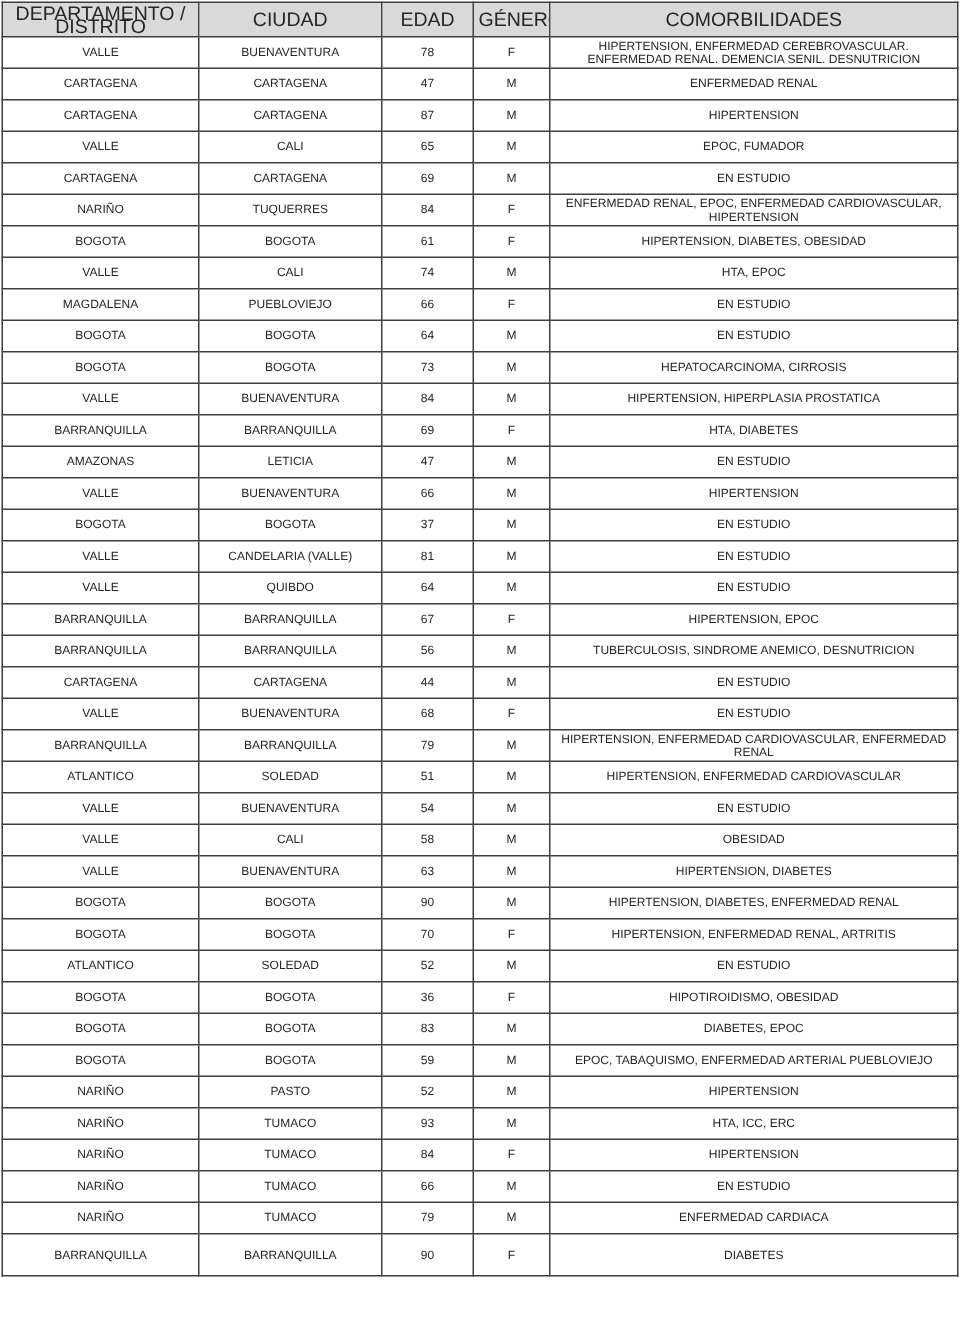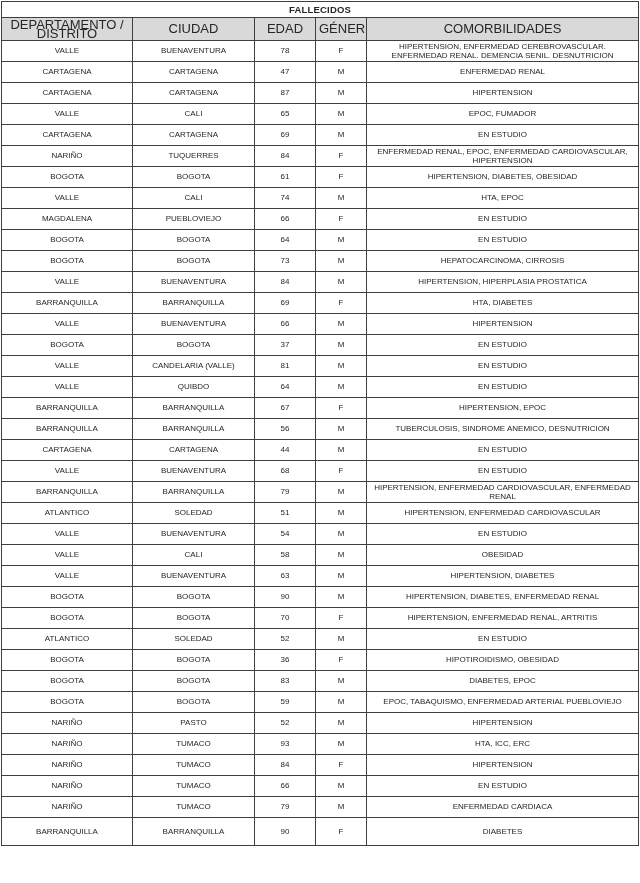--- a/index.html
+++ b/index.html
@@ -59,23 +59,20 @@
 <div class="page">
   <table>
     <colgroup>
       <col style="width:131px">
       <col style="width:122px">
       <col style="width:61px">
       <col style="width:51px">
       <col style="width:272px">
     </colgroup>
     <thead>
-      <tr class="title-row">
-        <th colspan="5">FALLECIDOS</th>
-      </tr>
       <tr class="header-row">
         <th>DEPARTAMENTO / DISTRITO</th>
         <th>CIUDAD</th>
         <th>EDAD</th>
         <th>GÉNERO</th>
         <th>COMORBILIDADES</th>
       </tr>
     </thead>
     <tbody>
         <tr>
@@ -163,20 +160,27 @@
           <td class="comorb">HIPERTENSION, HIPERPLASIA PROSTATICA</td>
         </tr>
         <tr>
           <td>BARRANQUILLA</td>
           <td>BARRANQUILLA</td>
           <td>69</td>
           <td>F</td>
           <td class="comorb">HTA, DIABETES</td>
         </tr>
         <tr>
+          <td>AMAZONAS</td>
+          <td>LETICIA</td>
+          <td>47</td>
+          <td>M</td>
+          <td class="comorb">EN ESTUDIO</td>
+        </tr>
+        <tr>
           <td>VALLE</td>
           <td>BUENAVENTURA</td>
           <td>66</td>
           <td>M</td>
           <td class="comorb">HIPERTENSION</td>
         </tr>
         <tr>
           <td>BOGOTA</td>
           <td>BOGOTA</td>
           <td>37</td>

